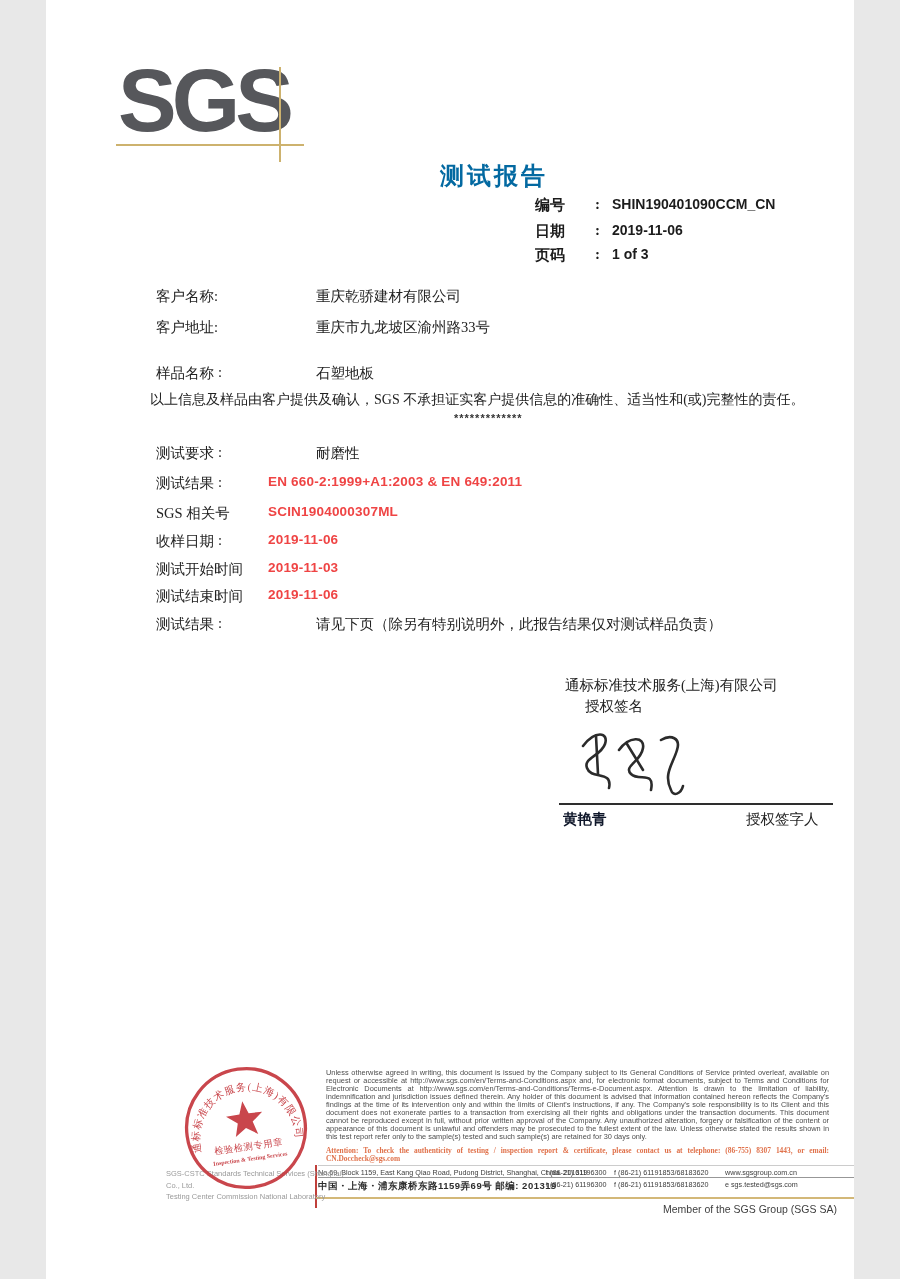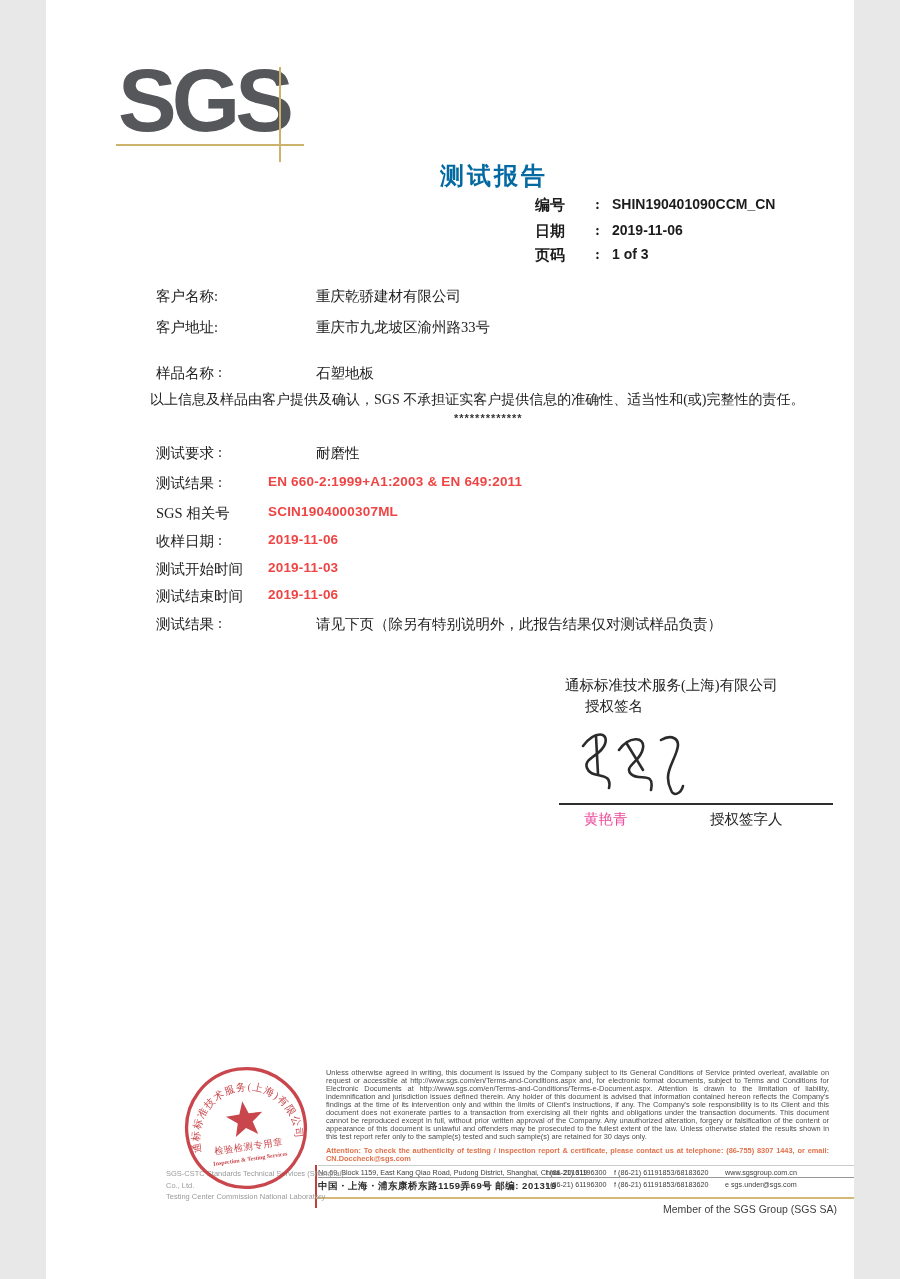--- a/index.html
+++ b/index.html
@@ -36,38 +36,38 @@
   .val { position:absolute; left:222px; white-space:nowrap; }
   .val.cn { font-size:14.5px; color:#222;margin-left:48px; }
   .val.en { font-family:"Liberation Sans", sans-serif; font-size:13.5px; font-weight:700; color:#ef4444; letter-spacing:0.2px; }
   .notice { position:absolute; left:104px; top:391px; width:700px; font-size:14px; color:#222; }
   .stars { position:absolute; left:408px; top:412px; font-size:11px; font-weight:bold; letter-spacing:1px; color:#333; font-family:"Liberation Sans", sans-serif; }
   
   .sig-company { position:absolute; left:519px; top:676px; font-size:14.5px; color:#222; }
   .sig-label   { position:absolute; left:519px; top:697px; font-size:14.5px; color:#222;margin-left:20px; }
   .sig-svg { position:absolute; left:523px; top:724px; }
   .sig-line { position:absolute; left:513px; top:803px; width:274px; height:2px; background:#2e2e2e; }
-  .sig-name  { position:absolute; left:538px; top:810px; font-size:14.5px; color:#ec4899; }
-  .sig-title { position:absolute; left:664px; top:810px; font-size:14.5px; color:#222; }
+  .sig-name  { position:absolute; left:517px; top:810px; font-size:14.5px; color:#0f172a;font-weight:bold; }
+  .sig-title { position:absolute; left:700px; top:810px; font-size:14.5px; color:#222; }
   
   .stamp-sub {
     position:absolute; left:120px; top:1168px; width:185px;
     font-family:"Liberation Sans", sans-serif;
     font-size:7.5px; line-height:1.55; color:#9a9a9a; z-index:1;
   }
   .stamp-wrap { position:absolute; left:134px; top:1062px; width:132px; height:132px;
                 transform:rotate(-8deg); opacity:0.92; z-index:2; }
   .disclaimer {
     position:absolute; left:280px; top:1069px; width:503px;
     font-family:"Liberation Sans", sans-serif;
     font-size:7.4px; line-height:8.05px; text-align:justify; color:#4d4d4d;
   }
   .attention {
     position:absolute; left:280px; top:1147px; width:503px;
-    font-family:Liberation Sans, sans-serif;
+    font-family:Liberation Serif, serif;
     font-size:7.4px; line-height:8.2px; color:#e0714a; font-weight:bold; text-align:justify;
   }
   .addr-block { position:absolute; left:272px; top:1165px; width:563px; }
   .addr-row { display:flex; align-items:flex-start; font-family:"Liberation Sans", sans-serif; color:#3c3c3c; }
   .addr-row.en { border-top:1px solid #cccccc; padding-top:1.5px; font-size:7.2px; height:12px; }
   .addr-row.cn { border-top:1px solid #979797; padding-top:2px; font-size:7.2px; height:17px; }
   .addr-c1 { width:228px; white-space:nowrap; overflow:visible; }
   .addr-row.cn .addr-c1 { font-size:9.5px; font-weight:bold; color:#2d2d2d; letter-spacing:0.5px; }
   .addr-c2 { width:62px; white-space:nowrap; }
   .addr-c3 { width:103px; white-space:nowrap; padding-left:6px;}
@@ -202,19 +202,19 @@
     <div class="addr-row en">
       <span class="addr-c1">No.69, Block 1159, East Kang Qiao Road, Pudong District, Shanghai, China. 201319</span>
       <span class="addr-c2">t (86-21) 61196300</span>
       <span class="addr-c3">f (86-21) 61191853/68183620</span>
       <span class="addr-c4">www.sgsgroup.com.cn</span>
     </div>
     <div class="addr-row cn">
       <span class="addr-c1">中国・上海・浦东康桥东路1159弄69号  邮编: 201319</span>
       <span class="addr-c2">t (86-21) 61196300</span>
       <span class="addr-c3">f (86-21) 61191853/68183620</span>
-      <span class="addr-c4">e  sgs.under@sgs.com</span>
+      <span class="addr-c4">e  sgs.tested@sgs.com</span>
     </div>
   </div>
   <div class="footer-tanline"></div>
   <div class="member">Member of the SGS Group (SGS SA)</div>
 
 </div>
 
 </body></html>

